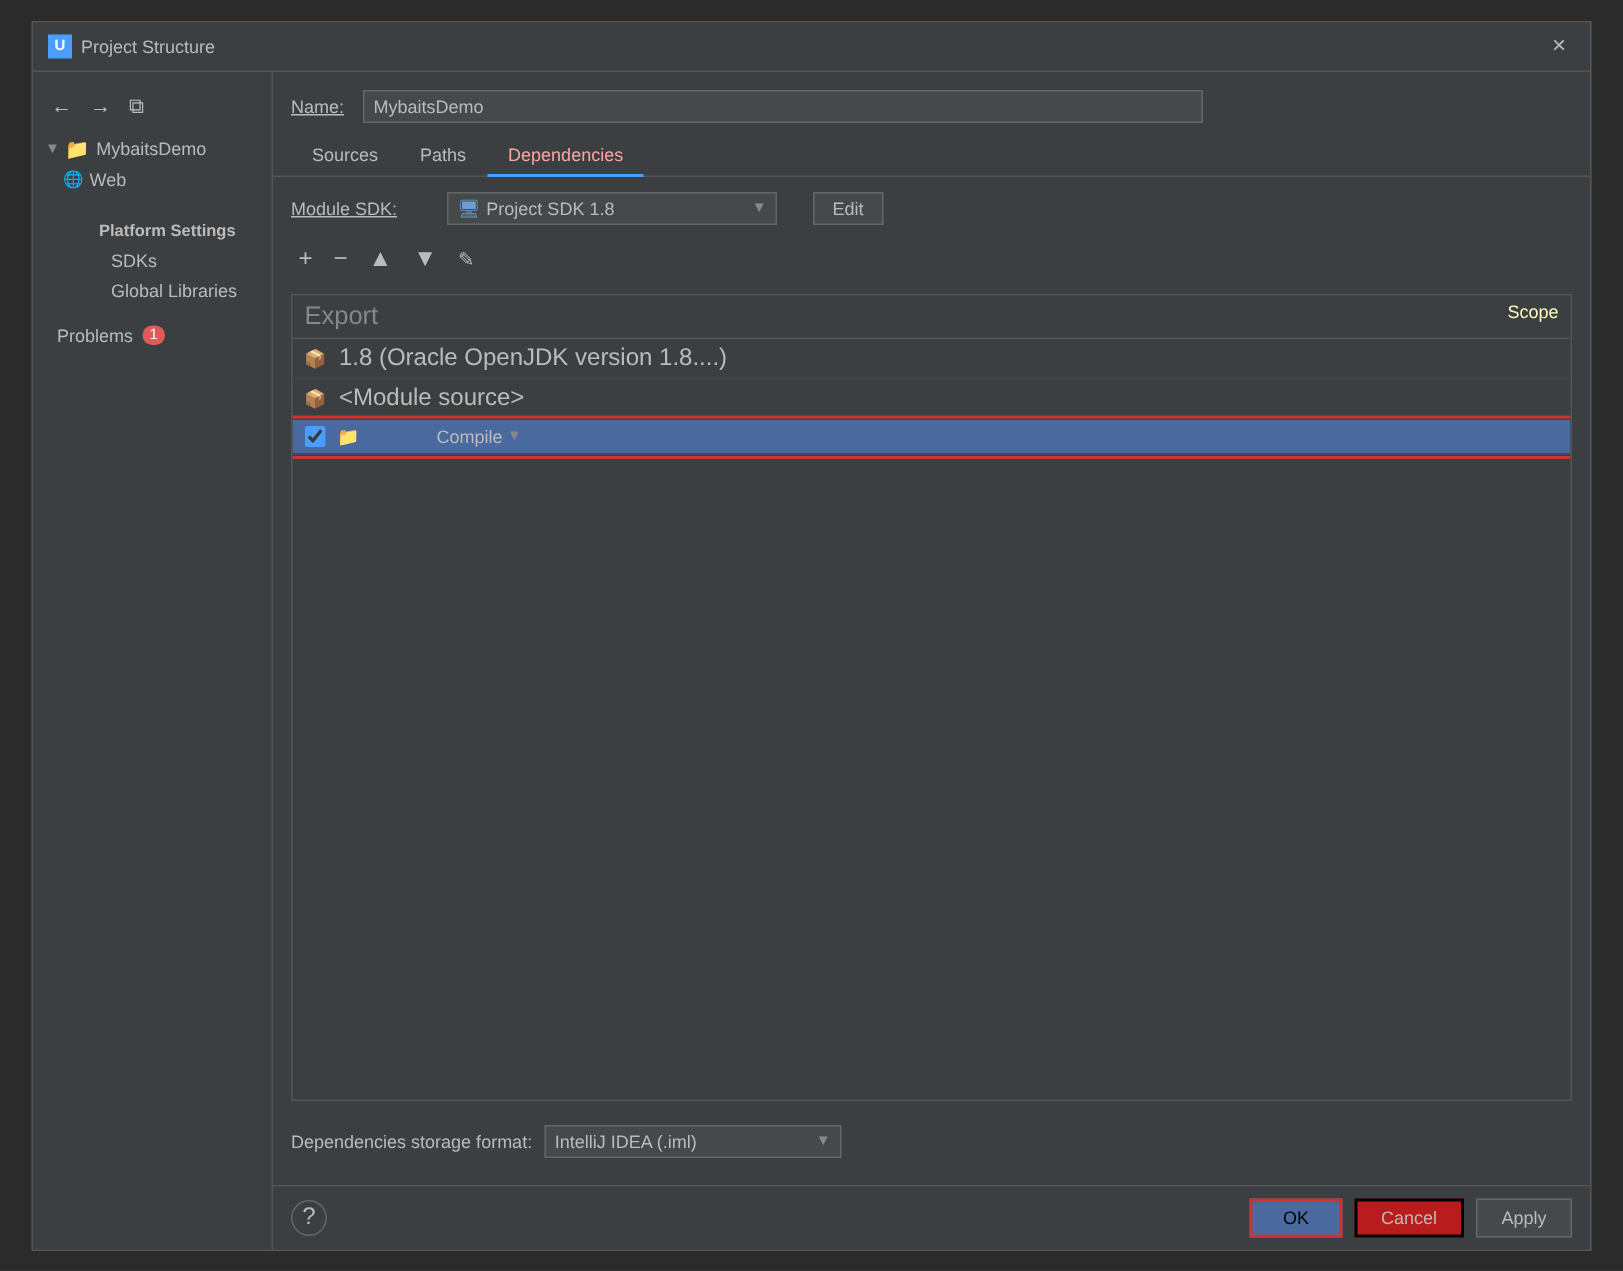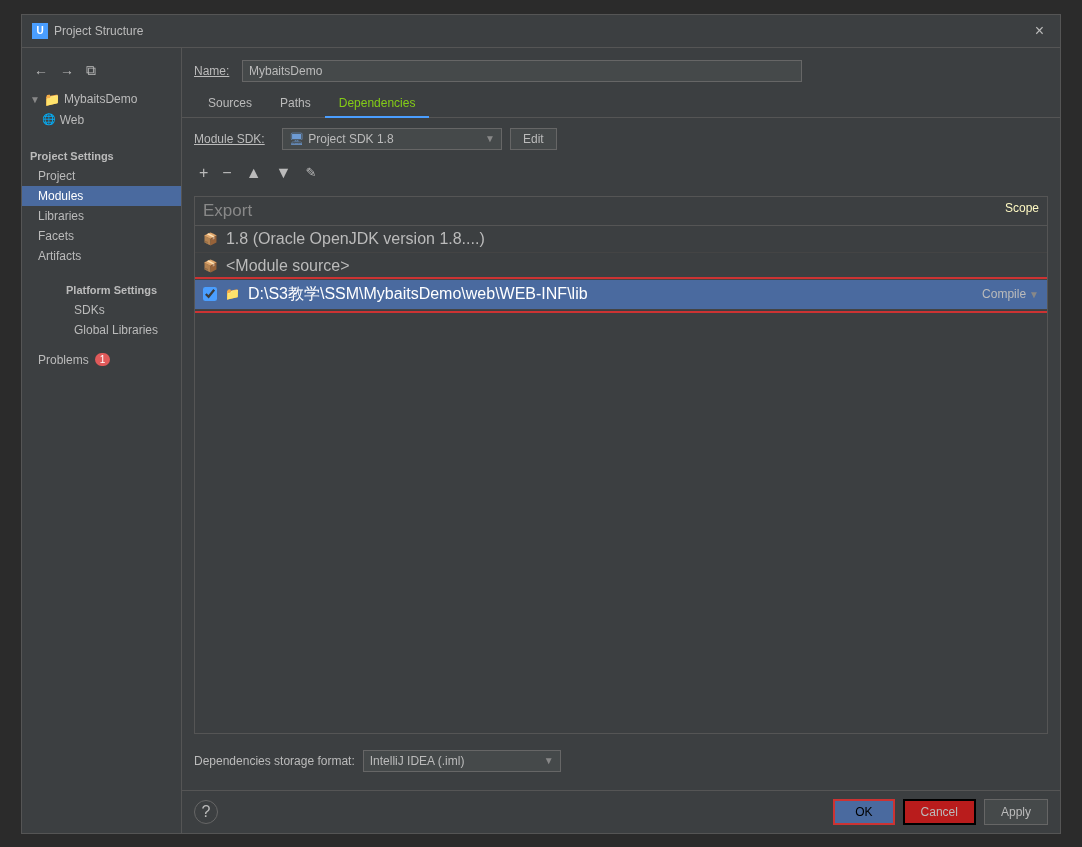--- a/index.html
+++ b/index.html
@@ -213,36 +213,36 @@
     .tab {
       padding: 6px 14px;
       cursor: pointer;
       font-size: 12px;
       color: #bbbbbb;
       border-bottom: 2px solid transparent;
       margin-bottom: -1px;
     }
 
     .tab.active {
-      color: #84cc16;
+      color: #fca5a5;
       border-bottom: 2px solid #4a9eff;
     }
 
     .tab-content {
       flex: 1;
       padding: 10px 12px;
       display: flex;
       flex-direction: column;
       gap: 8px;
     }
 
     .sdk-row {
       display: flex;
       align-items: center;
-      gap: 8px;
+      gap: 24px;
     }
 
     .sdk-label {
       font-size: 12px;
       color: #bbbbbb;
       min-width: 80px;
     }
 
     .sdk-label span { text-decoration: underline; }
 
@@ -501,28 +501,20 @@
       <div class="tree-item">
         <span class="chevron">▼</span>
         <span class="folder-icon">📁</span>
         <span class="tree-item-label">MybaitsDemo</span>
       </div>
       <div class="tree-item tree-indent">
         <span class="web-icon">🌐</span>
         <span class="tree-item-label">Web</span>
       </div>
 
-      <div style="margin-top: 12px;">
-        <div class="section-header">Project Settings</div>
-        <a class="sidebar-link">Project</a>
-        <a class="sidebar-link selected">Modules</a>
-        <a class="sidebar-link">Libraries</a>
-        <a class="sidebar-link">Facets</a>
-        <a class="sidebar-link">Artifacts</a>
-      </div>
 
       <div style="margin-top: 10px; margin-left: 36px;">
         <div class="section-header">Platform Settings</div>
         <a class="sidebar-link">SDKs</a>
         <a class="sidebar-link">Global Libraries</a>
       </div>
 
       <div style="margin-top: 10px;">
         <div class="problems-row">
           <span class="sidebar-link" style="padding: 0;">Problems</span>
@@ -582,21 +574,20 @@
             <span class="deps-folder-icon">📦</span>
             <span class="deps-text">&lt;Module source&gt;</span>
             <div class="deps-scope">
               <span class="deps-scope-text"></span>
             </div>
           </div>
 
           <div class="deps-row highlighted red-outline">
             <input type="checkbox" class="deps-checkbox" checked="" style="">
             <span class="deps-folder-icon">📁</span>
-            <span class="deps-text">D:\S3教学\SSM\MybaitsDemo\web\WEB-INF\lib</span>
             <div class="deps-scope">
               <span class="deps-scope-text">Compile</span>
               <span class="deps-scope-arrow">▼</span>
             </div>
           </div>
         </div>
 
         <div class="storage-row">
           <span class="storage-label">Dependencies storage format:</span>
           <div class="storage-dropdown">

